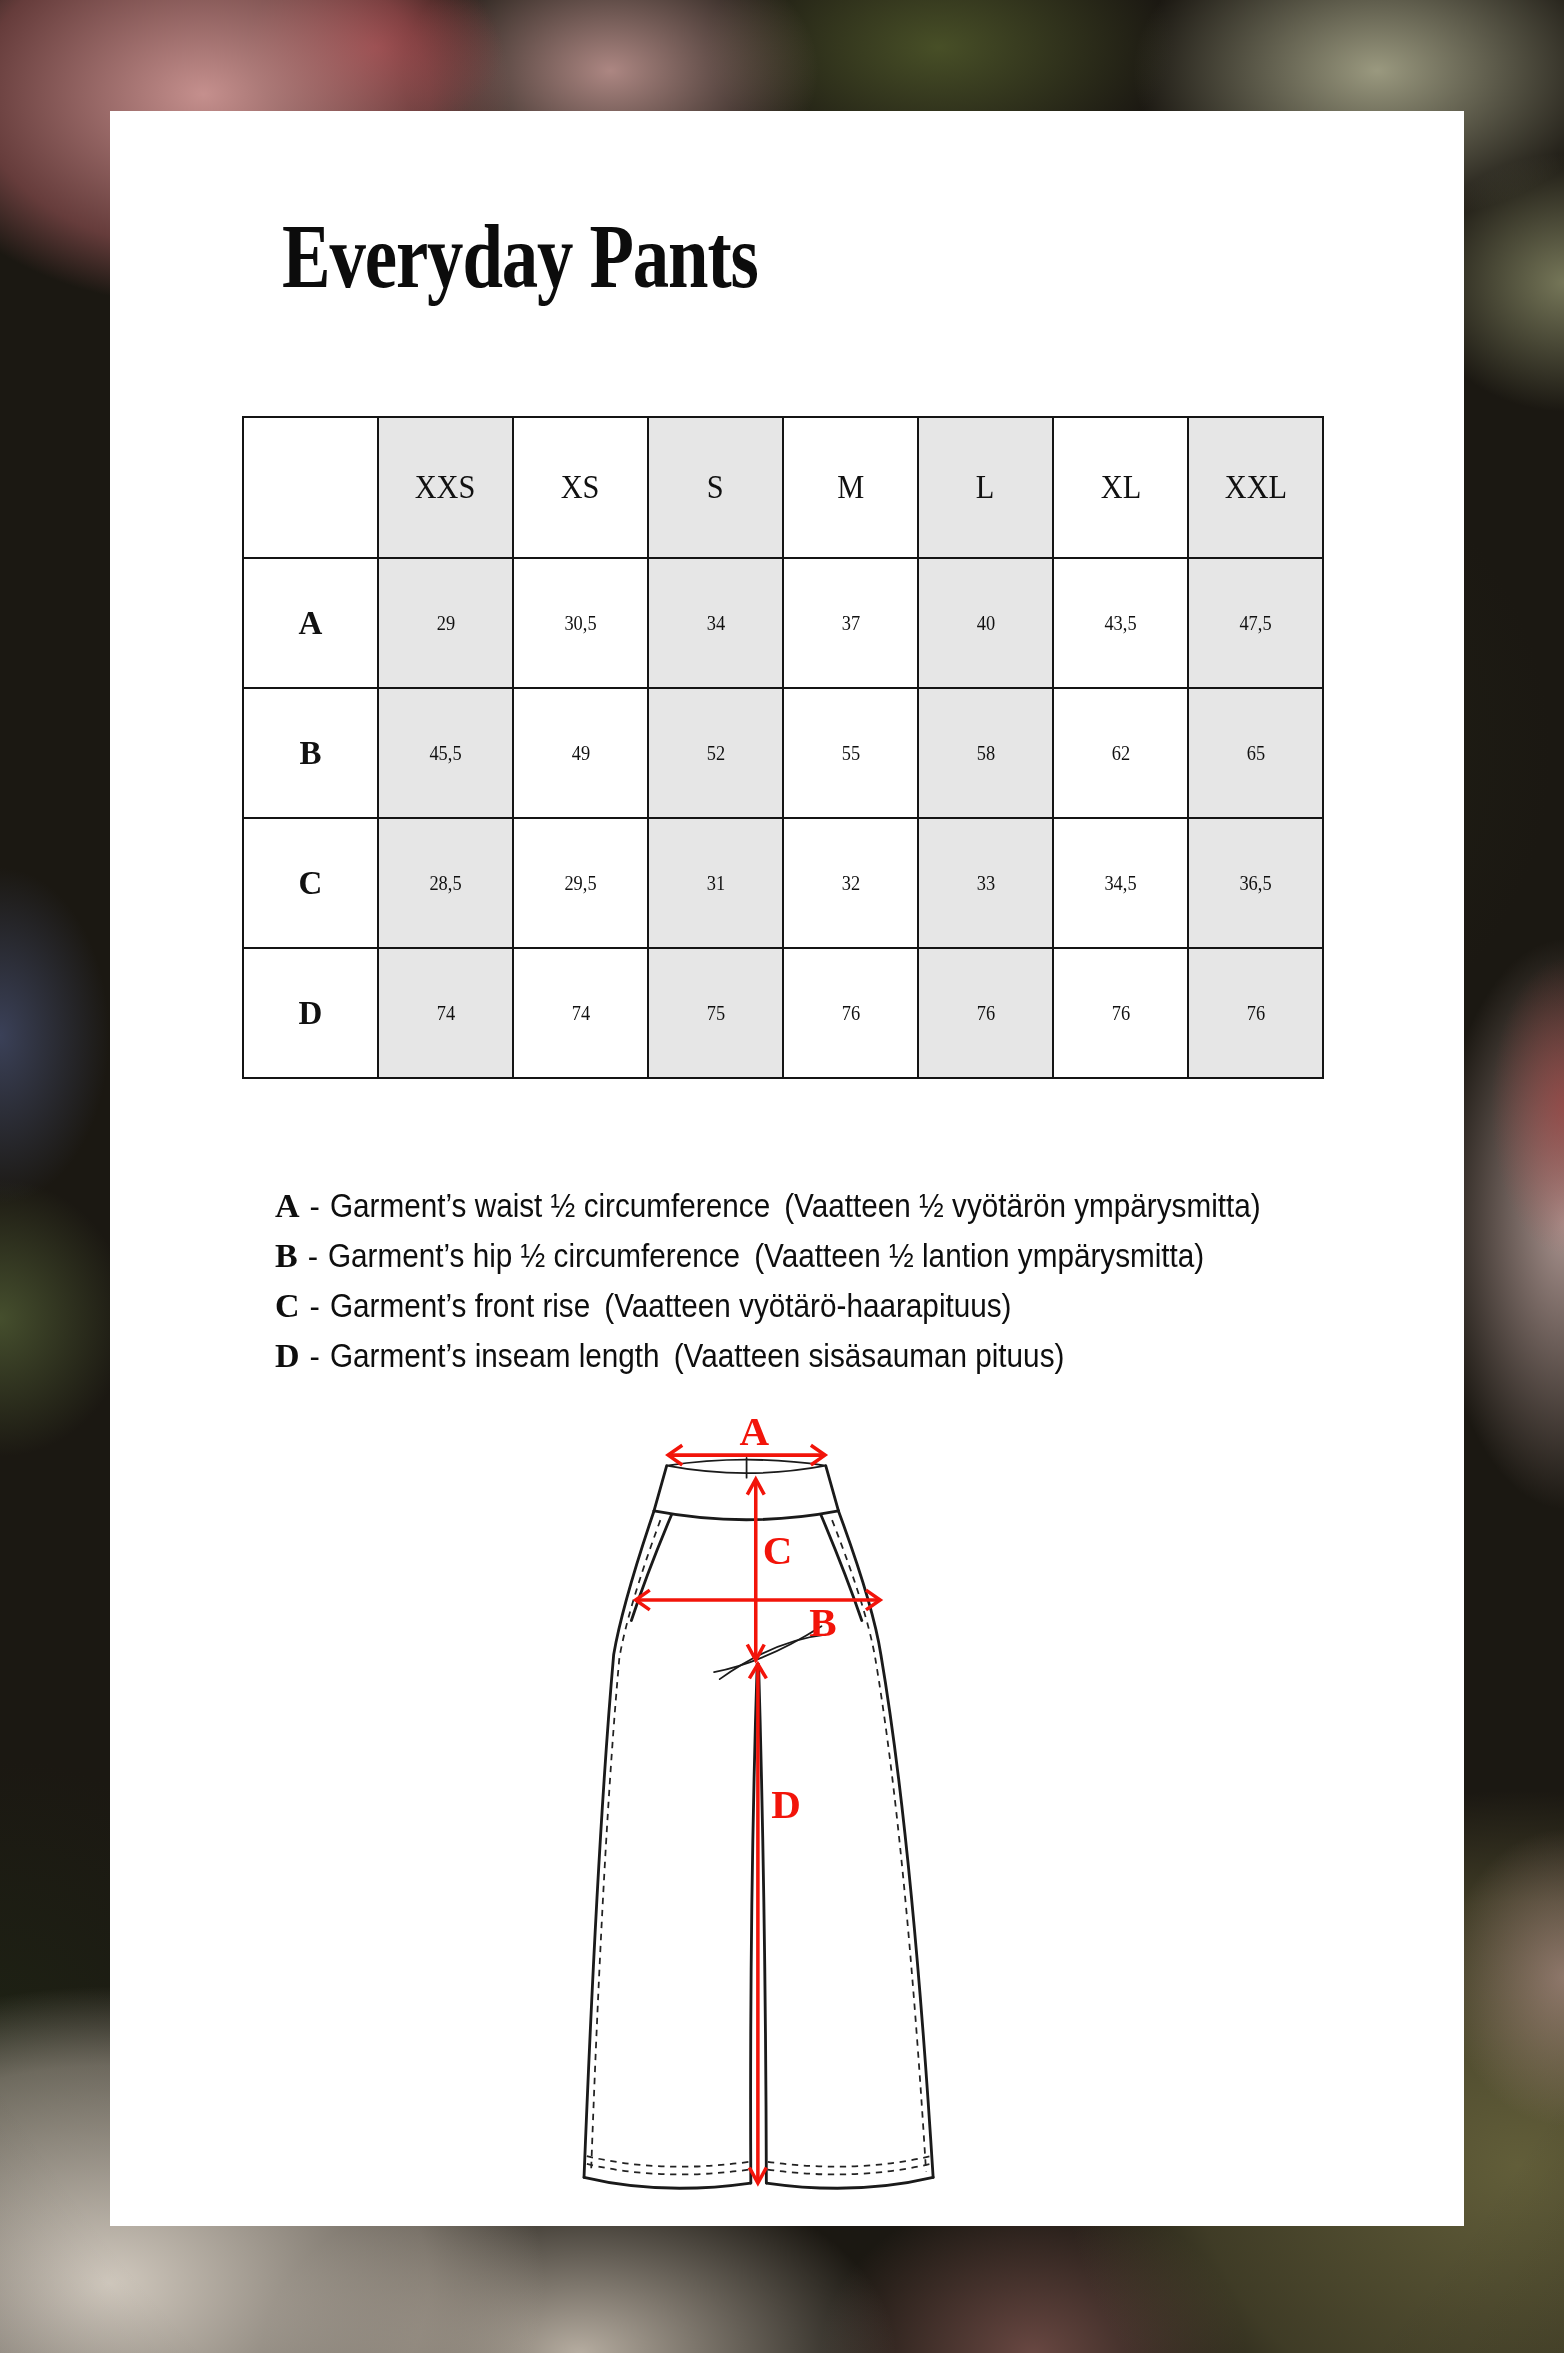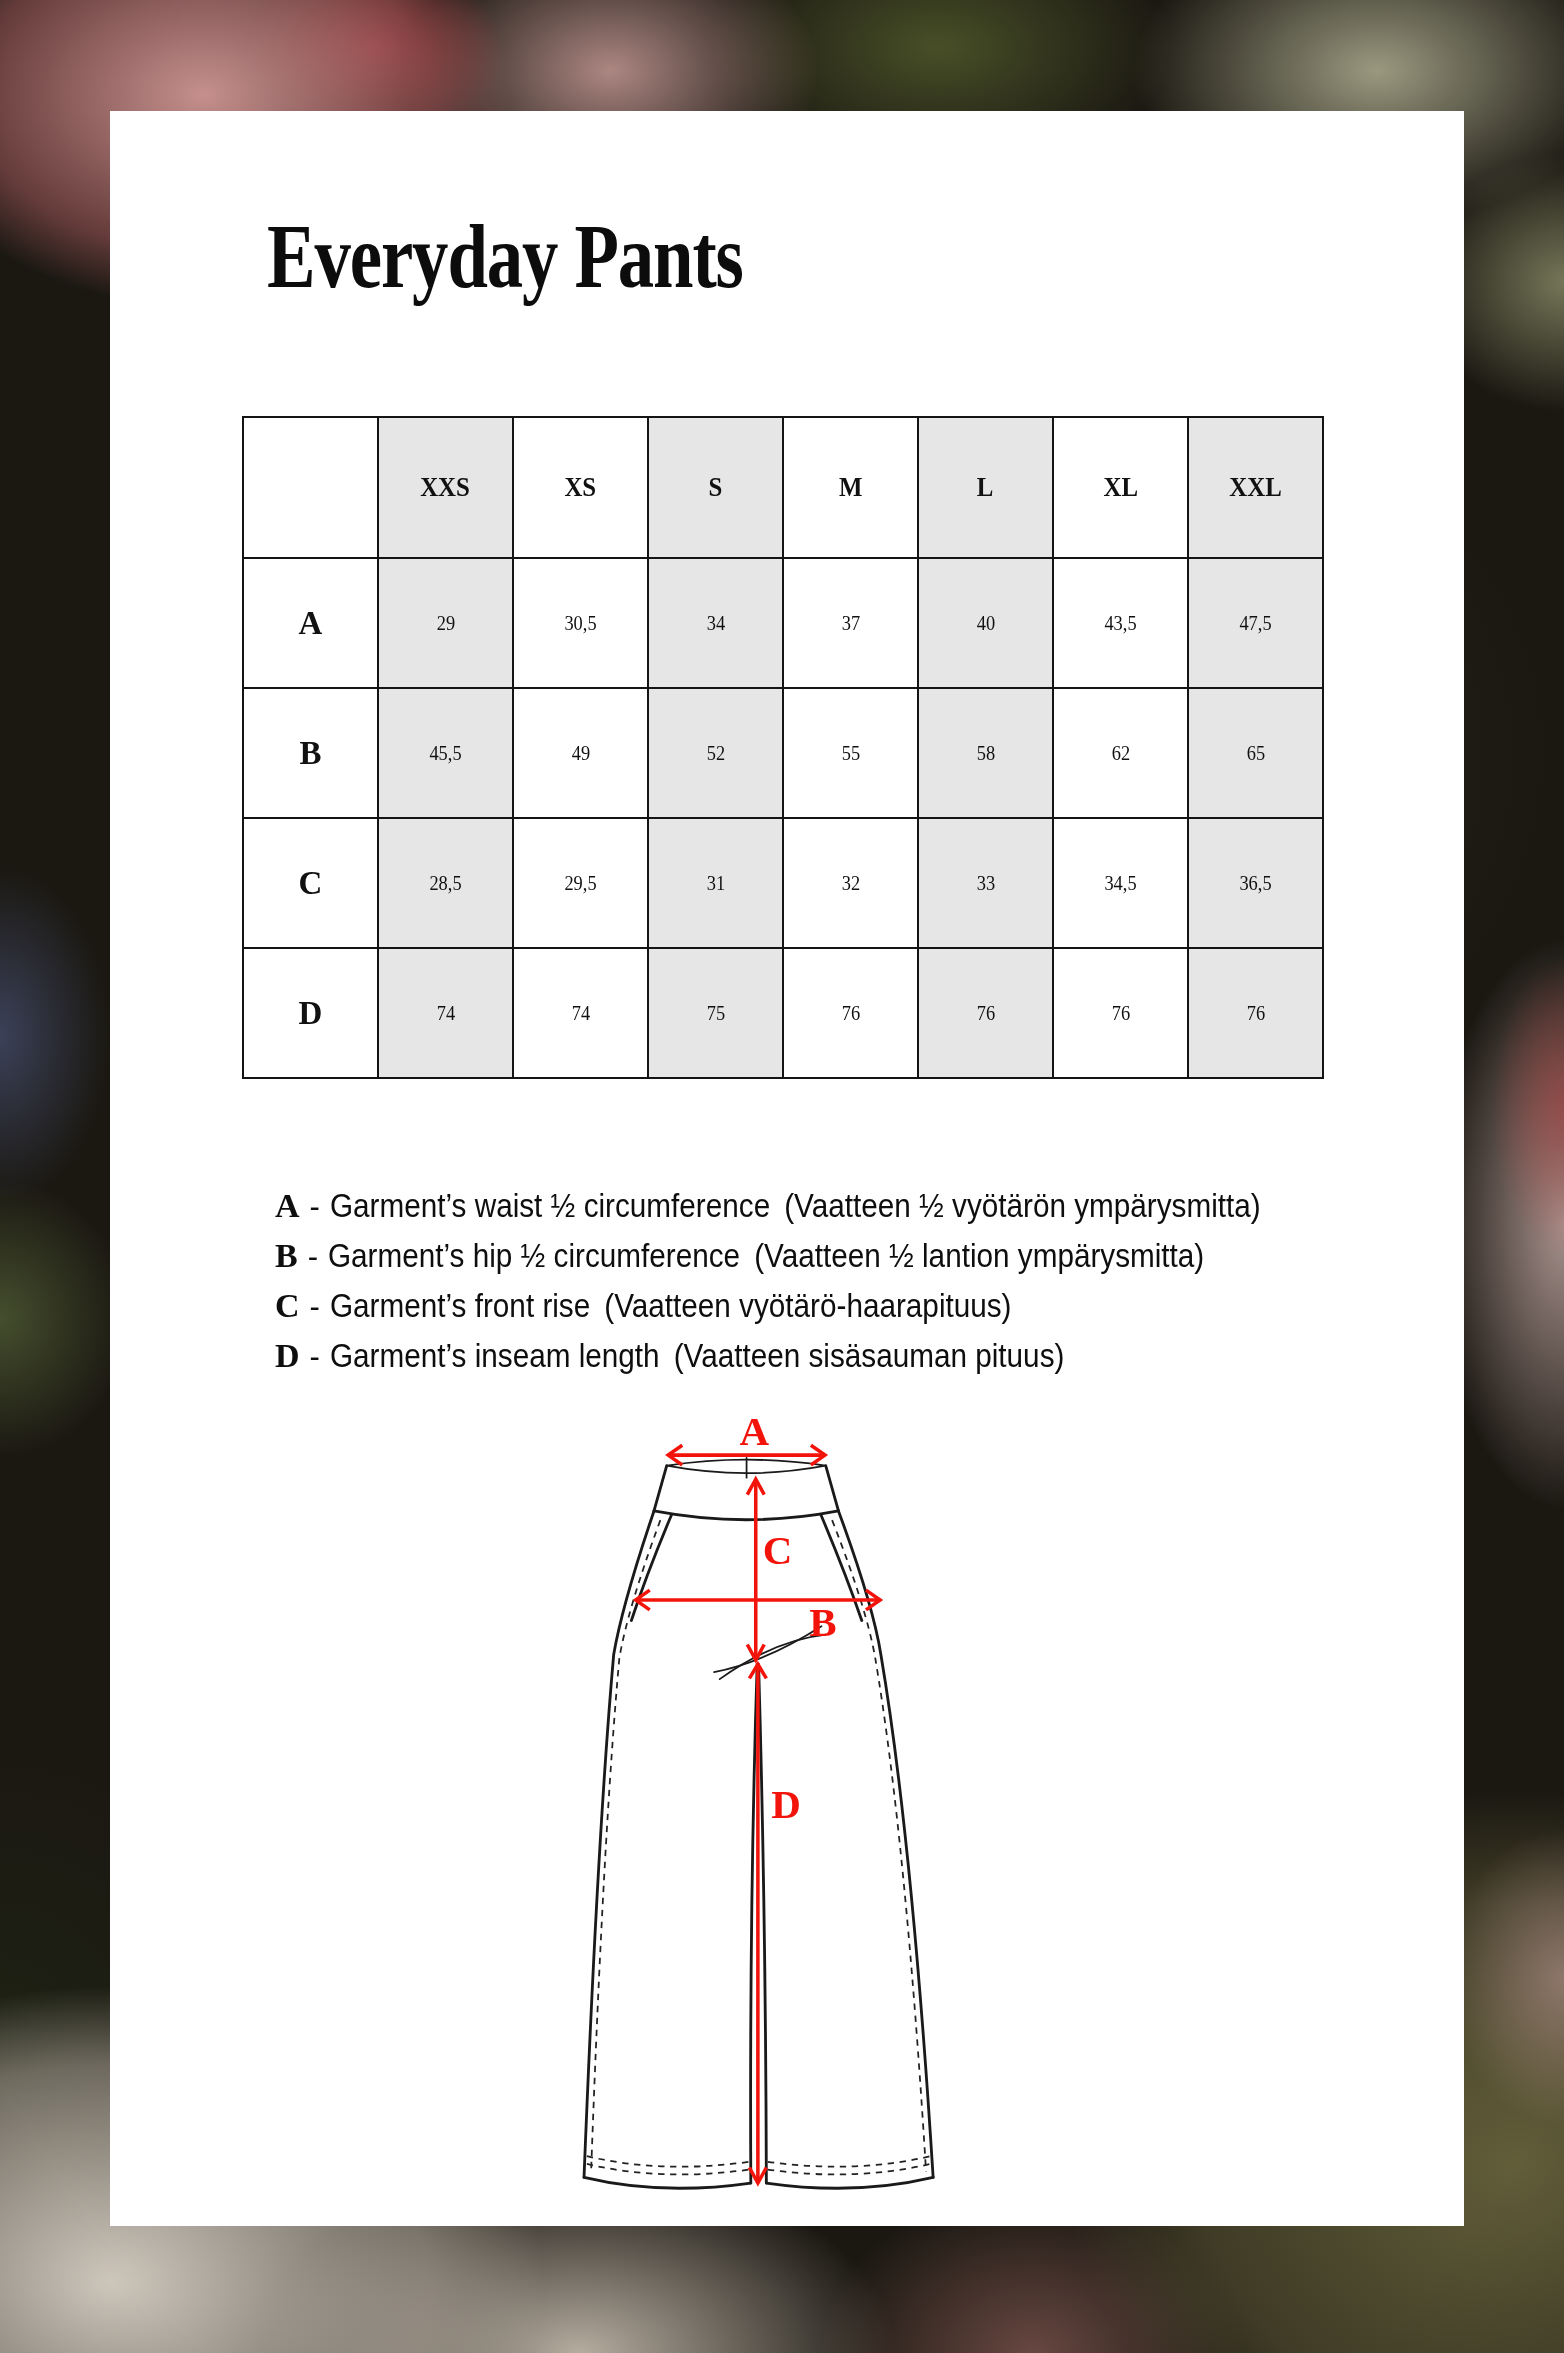--- a/index.html
+++ b/index.html
@@ -30,40 +30,40 @@
       radial-gradient(ellipse 354px 354px at 0% 86%,  rgba(30,34,20,.9), transparent 75%),
       radial-gradient(ellipse 495px 424px at 30% 28%, rgba(52,30,24,.6), transparent 72%),
       radial-gradient(ellipse 566px 495px at 72% 32%, rgba(40,44,26,.65), transparent 75%);
   }
   .bg-vignette{position:absolute;inset:0;background:radial-gradient(ellipse 120% 120% at 50% 45%, transparent 55%, rgba(8,6,4,.45) 100%);}
 
   
   .card{position:absolute;left:110px;top:111px;width:1354px;height:2115px;background:#ffffff;}
 
   .title{
-    position:absolute;left:157px;top:100px;margin:0;color:#0c0c0c;
+    position:absolute;left:172px;top:100px;margin:0;color:#0c0c0c;
     font-family:"Liberation Serif",serif;font-weight:700;font-size:91px;line-height:1;
     letter-spacing:-1.4px;white-space:nowrap;text-align:center;
   }
   .title .condense{transform:scaleX(.8);}
 
   .condense{display:inline-block;transform-origin:0 50%;white-space:nowrap;}
 
   
   table.size-table{
     position:absolute;left:132px;top:305px;width:1082px;
     border-collapse:collapse;table-layout:fixed;
   }
   .size-table th,.size-table td{
     border:2.1px solid #141414;text-align:center;vertical-align:middle;padding:0;
     color:#111;font-family:"Liberation Serif",serif;
   }
   .size-table thead tr{height:141px;}
   .size-table tbody tr{height:130px;}
-  .size-table th{font-size:27px;font-weight:700;}
+  .size-table th{font-size:33px;font-weight:400;}
   .size-table td{font-size:20px;font-weight:400;}
   .size-table td.row-label{font-weight:700;font-size:33px;}
   .size-table tr > *:nth-child(even){background:#e6e6e6;}
   .size-table .cellv{display:inline-block;transform:scaleX(.92);transform-origin:50% 50%;}
 
   
   .legend{position:absolute;left:165px;top:1076px;margin:0;padding:0;list-style:none;color:#0e0e0e;}
   .legend li{height:50px;display:flex;align-items:baseline;}
   .legend .letter{font-family:"Liberation Serif",serif;font-weight:700;font-size:34px;}
   .legend .dash{font-size:31px;margin:0 10px;}

